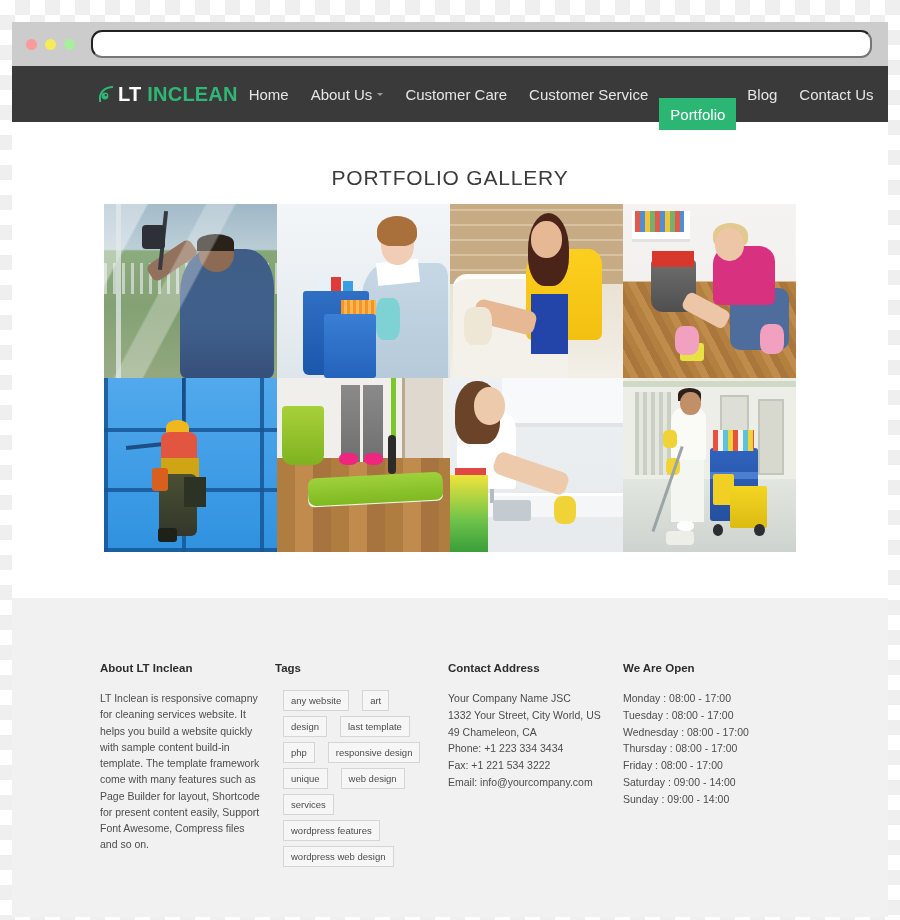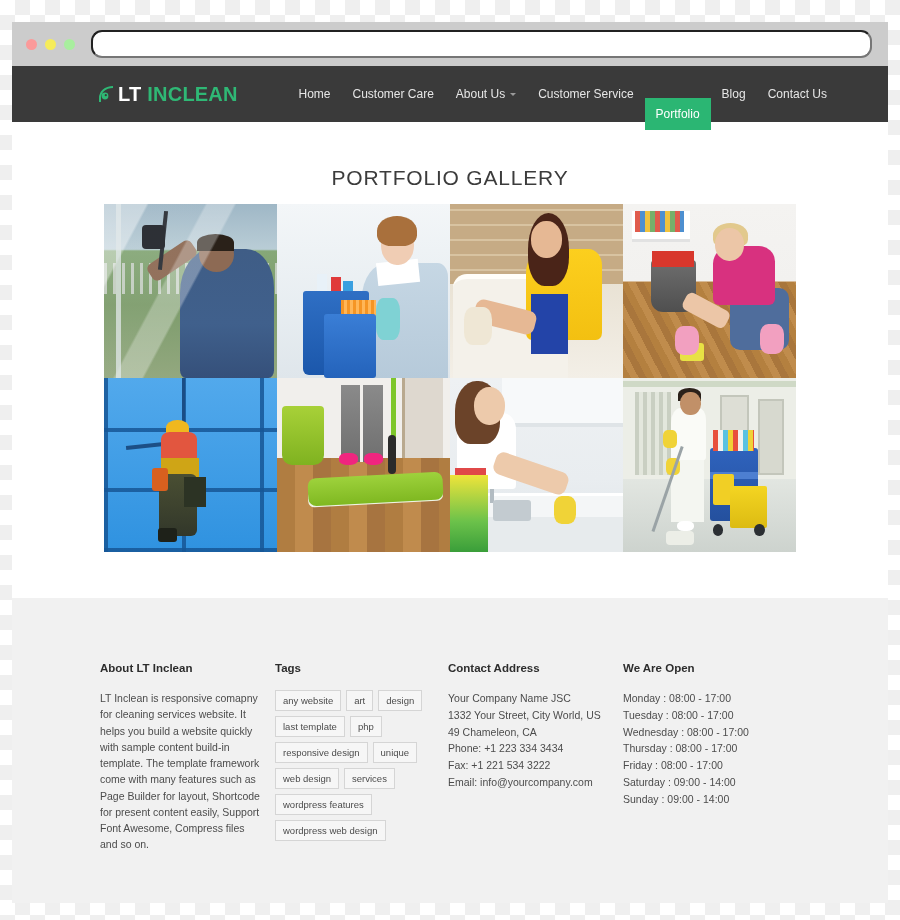--- a/index.html
+++ b/index.html
@@ -74,21 +74,21 @@
     margin-left: auto;
     display: flex;
     align-items: stretch;
     padding-right: 50px;
   }
   .nav-item {
     display: flex;
     align-items: center;
     padding: 16px 11px;
     color: #e6e6e6;
-    font-size: 12px;
+    font-size: 15px;
     white-space: nowrap;
     cursor: pointer;
   }
   .nav-item.active {
     background: #2bb673;
     color: #ffffff;
     margin-top: 32px;
   }
   .caret {
     display: inline-block;
@@ -375,20 +375,21 @@
   .tag-cloud { display: flex; flex-wrap: wrap; gap: 5px; }
   .tag {
     display: inline-block;
     border: 1px solid #d5d5d5;
     background: #f6f6f6;
     color: #4c4c4c;
     font-size: 9.5px;
     padding: 4px 7px;
     cursor: pointer;
     white-space: nowrap;
+    margin-left: 8px;
   }
 </style>
 </head>
 <body>
 
 <div class="browser-window">
 
   <div class="browser-chrome">
     <div class="dots">
       <span class="dot dot-close"></span>
@@ -409,25 +410,25 @@
       </span>
       <span class="logo-lt">LT</span>
       <span class="logo-inclean">INCLEAN</span>
     </div>
 
     <nav class="main-nav">
       <div class="nav-item">
         <span>Home</span>
       </div>
       <div class="nav-item">
-        <span>Customer Care</span>
-      </div>
-      <div class="nav-item">
         <span>About Us</span>
         <span class="caret"></span>
+      </div>
+      <div class="nav-item">
+        <span>Customer Care</span>
       </div>
       <div class="nav-item">
         <span>Customer Service</span>
       </div>
       <div class="nav-item active">
         <span>Portfolio</span>
       </div>
       <div class="nav-item">
         <span>Blog</span>
       </div>

